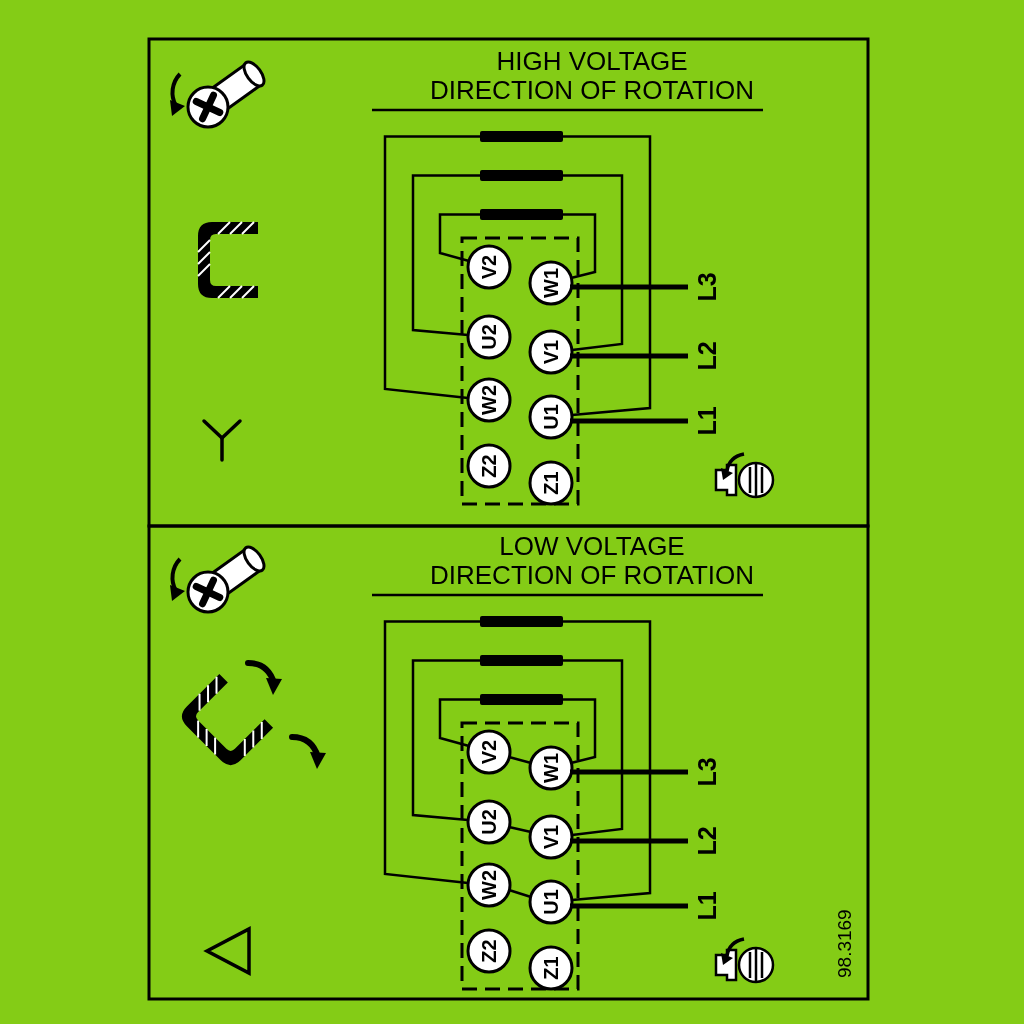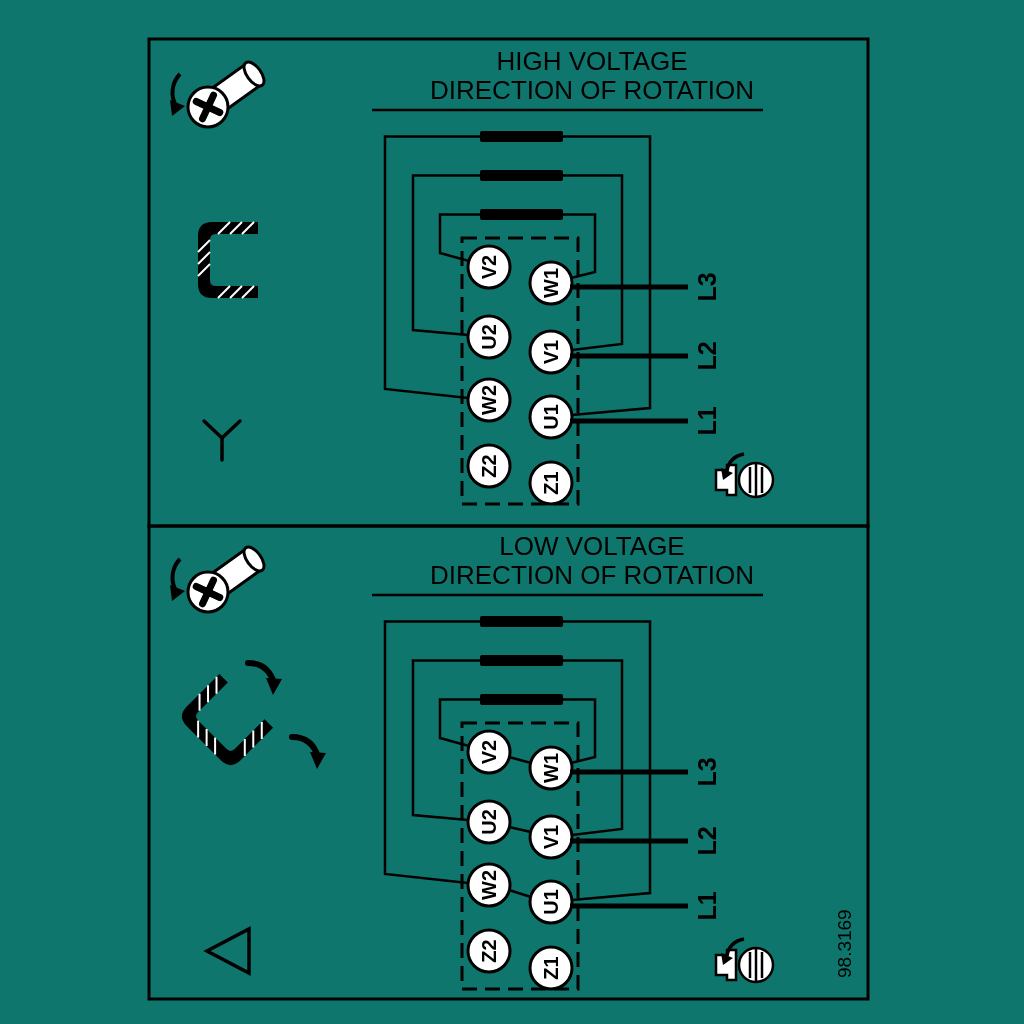--- a/index.html
+++ b/index.html
@@ -1,16 +1,16 @@
 <!DOCTYPE html>
 <html><head>
 <meta charset="utf-8">
 <style>
   html,body{margin:0;padding:0;background:#fff}
-  .page{position:relative;width:1024px;height:1024px;background:#0f766e;overflow:hidden}
+  .page{position:relative;width:1024px;height:1024px;background:#84cc16;overflow:hidden}
   svg{display:block}
   text{font-family:"Liberation Sans","DejaVu Sans",sans-serif;fill:#000}
   .title{font-size:26px;text-anchor:middle}
   .term-label{font-size:20px;font-weight:bold;text-anchor:middle}
   .line-label{font-size:25px;font-weight:bold;text-anchor:middle}
   .ref-label{font-size:19px;text-anchor:start}
   .frame{fill:none;stroke:#000;stroke-width:3}
   .rule{stroke:#000;stroke-width:2.5}
   .wire{stroke:#000;stroke-width:2.5;fill:none}
   .supply{stroke:#000;stroke-width:5;fill:none}

